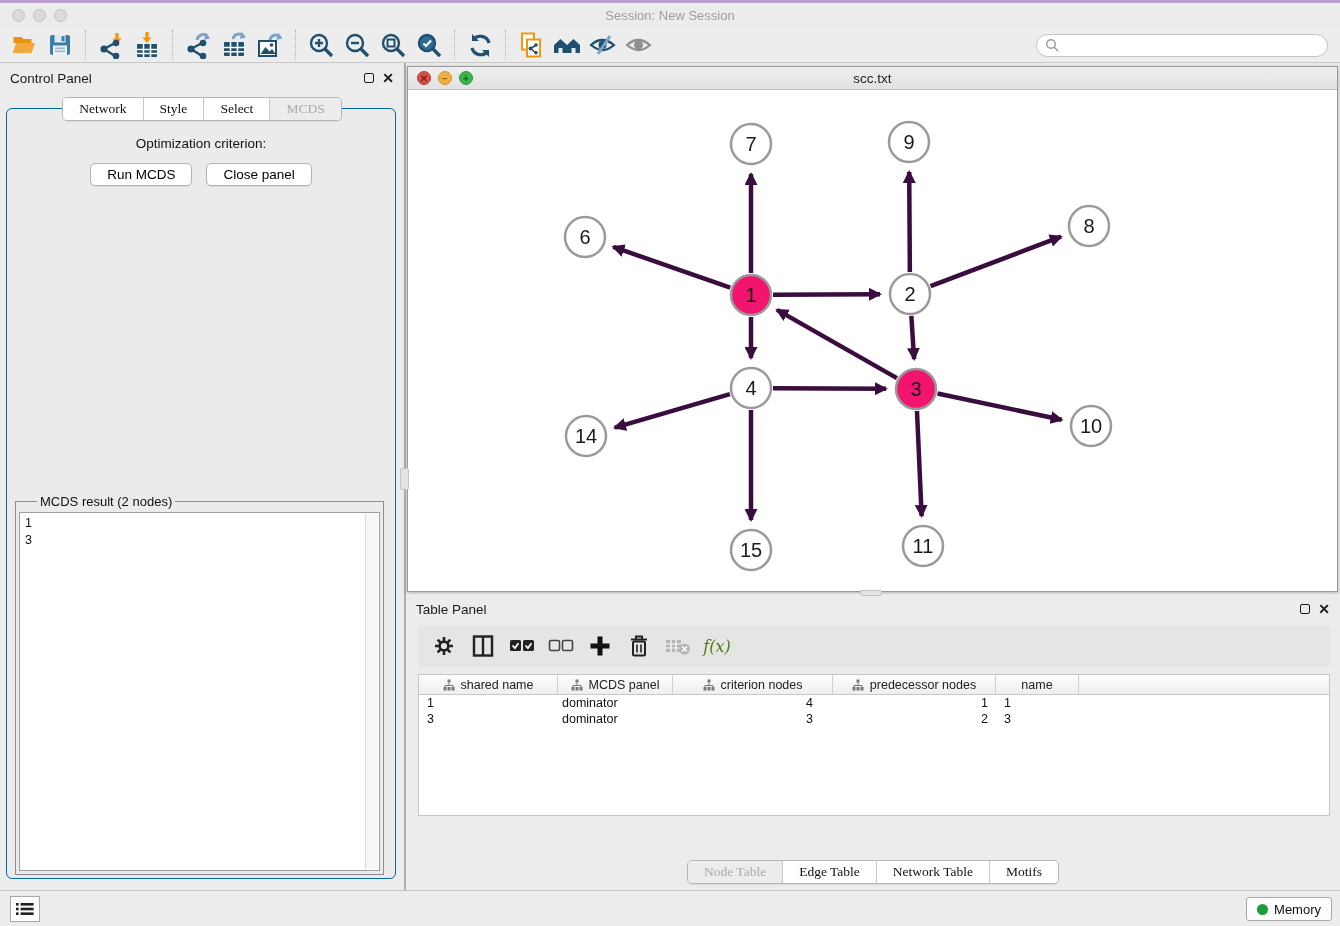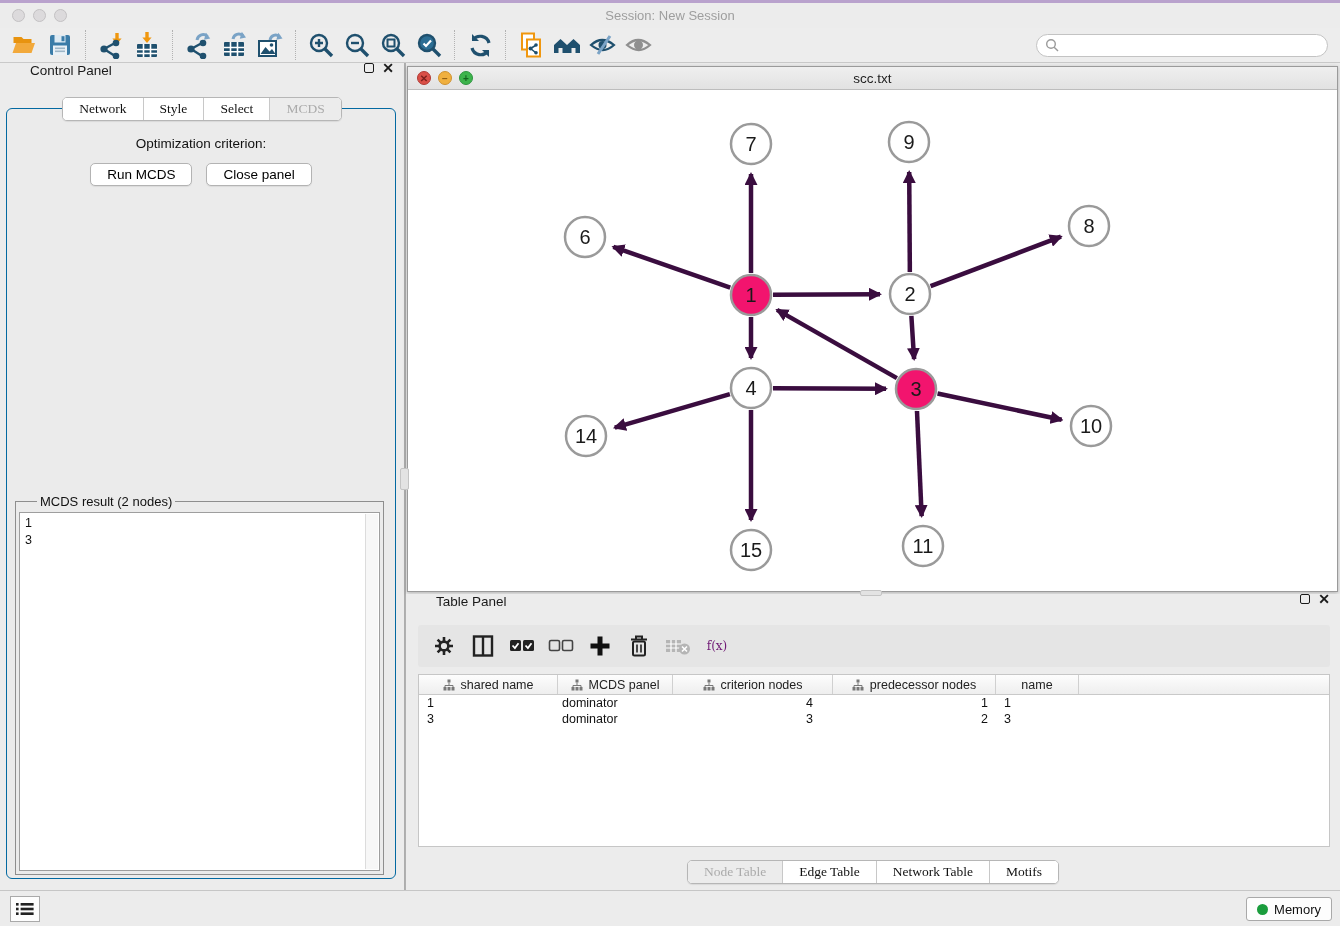--- a/index.html
+++ b/index.html
@@ -13,21 +13,21 @@
   .tl { width:13px; height:13px; border-radius:50%; background:#dcdadc; border:1px solid #c3c1c3; }
   .win-title { position:absolute; left:0; right:0; text-align:center; color:#9e9e9e; font-size:13px; }
 
   .toolbar { position:absolute; top:28px; left:0; right:0; height:35px; display:flex; align-items:center; padding-left:6px; border-bottom:1px solid #c9c9c9; background:#ededed; }
   .tbicon { width:36px; height:30px; display:flex; align-items:center; justify-content:center; cursor:default; }
   .tbsep { height:30px; border-left:1px dotted #b2b2b2; margin:0 7px; }
   .search-wrap { margin-left:auto; margin-right:12px; width:292px; height:23px; background:#fff; border:1px solid #c3c3c3; border-radius:12px; display:flex; align-items:center; padding-left:8px; }
 
   
   .cp { position:absolute; left:0; top:63px; width:405px; height:827px; background:#ececec; border-right:1px solid #adadad; }
-  .cp-header, .tp-header { height:30px; display:flex; align-items:flex-start; padding:0 10px; font-size:13.5px; color:#1a1a1a;margin-left:20px; }
+  .cp-header, .tp-header { height:30px; display:flex; align-items:center; padding:0 10px; font-size:13.5px; color:#1a1a1a; }
   .hdr-btns { margin-left:auto; display:flex; align-items:center; gap:8px; }
   .float-btn { width:10px; height:10px; border:1.6px solid #1a1a1a; border-radius:2px; }
   .close-btn { font-size:14px; font-weight:bold; color:#1a1a1a; line-height:10px; }
   .cp-tabs { position:absolute; top:34px; left:0; width:100%; display:flex; justify-content:center; z-index:2; }
   .seg { display:inline-flex; border:1px solid #b6b6b6; border-radius:5px; overflow:hidden; background:#fff; box-shadow:0 1px 1px rgba(0,0,0,.08); }
   .seg .tab { padding:3px 16px; font-size:13.5px; background:#fff; color:#111; border-right:1px solid #c8c8c8;font-family:Liberation Serif, serif; }
   .seg .tab:last-child { border-right:none; }
   .seg .tab.active { background:#ececec; color:#ababab; }
   .cp-box { position:absolute; left:6px; right:8px; top:45px; bottom:11px; border:1px solid #0369a1; border-radius:6px; background:#ebebeb; }
   .opt-label { text-align:center; margin-top:27px; font-size:13.5px; }
@@ -51,22 +51,22 @@
   .nwtl.yellow { background:#f0b03f; border:1px solid #cf9230; color:#8f5e12; }
   .nwtl.green { background:#3db44c; border:1px solid #2f9440; color:#14641f; }
   .nw-title { position:absolute; left:0; right:0; text-align:center; font-size:13.5px; color:#222; }
   .canvas { position:relative; width:100%; height:501px; background:#fff; }
   .h-handle { position:absolute; left:860px; top:590px; width:22px; height:6px; background:#e3e3e3; border:1px solid #c4c4c4; border-radius:2px; z-index:5; }
 
   
   .tp { position:absolute; left:406px; top:594px; right:0; height:296px; background:#ececec; }
   .tp-toolbar { position:absolute; left:12px; right:10px; top:31px; height:42px; background:#e5e5e5; border-radius:3px; display:flex; align-items:center; padding-left:10px; gap:7px; }
   .tpicon { width:32px; height:32px; display:flex; align-items:center; justify-content:center; }
-  .fx { font-family:"DejaVu Serif", serif; font-size:12px; color:#701a75; }
-  .tablewrap { position:absolute; left:12px; right:10px; top:80px; height:173px; background:#fff; border:1px solid #c6c6c6; }
+  .fx { font-family:"DejaVu Serif", serif; font-style:italic; font-size:16px; color:#4d7c0f; }
+  .tablewrap { position:absolute; left:12px; right:10px; top:80px; height:142px; background:#fff; border:1px solid #c6c6c6; }
   .thead { display:flex; height:20px; background:linear-gradient(#fdfdfd,#eeeeee); border-bottom:1px solid #c9c9c9; font-size:12.5px; color:#222; }
   .th { display:flex; align-items:center; justify-content:center; gap:6px; border-right:1px solid #d0d0d0; }
   .trow { display:flex; height:16px; font-size:12.5px; align-items:center; }
   .td { overflow:hidden; white-space:nowrap; }
   .c0 { width:139px; } .c1 { width:115px; } .c2 { width:160px; } .c3 { width:163px; } .c4 { width:83px; } .cfill { flex:1; border-right:none !important; }
   .td.c0 { padding-left:8px; } .td.c1 { padding-left:4px; }
   .td.c2 { text-align:right; padding-right:20px; } .td.c3 { text-align:right; padding-right:8px; } .td.c4 { padding-left:8px; }
   .tp-tabs { position:absolute; bottom:6px; left:0; right:0; display:flex; justify-content:center; }
 
   

